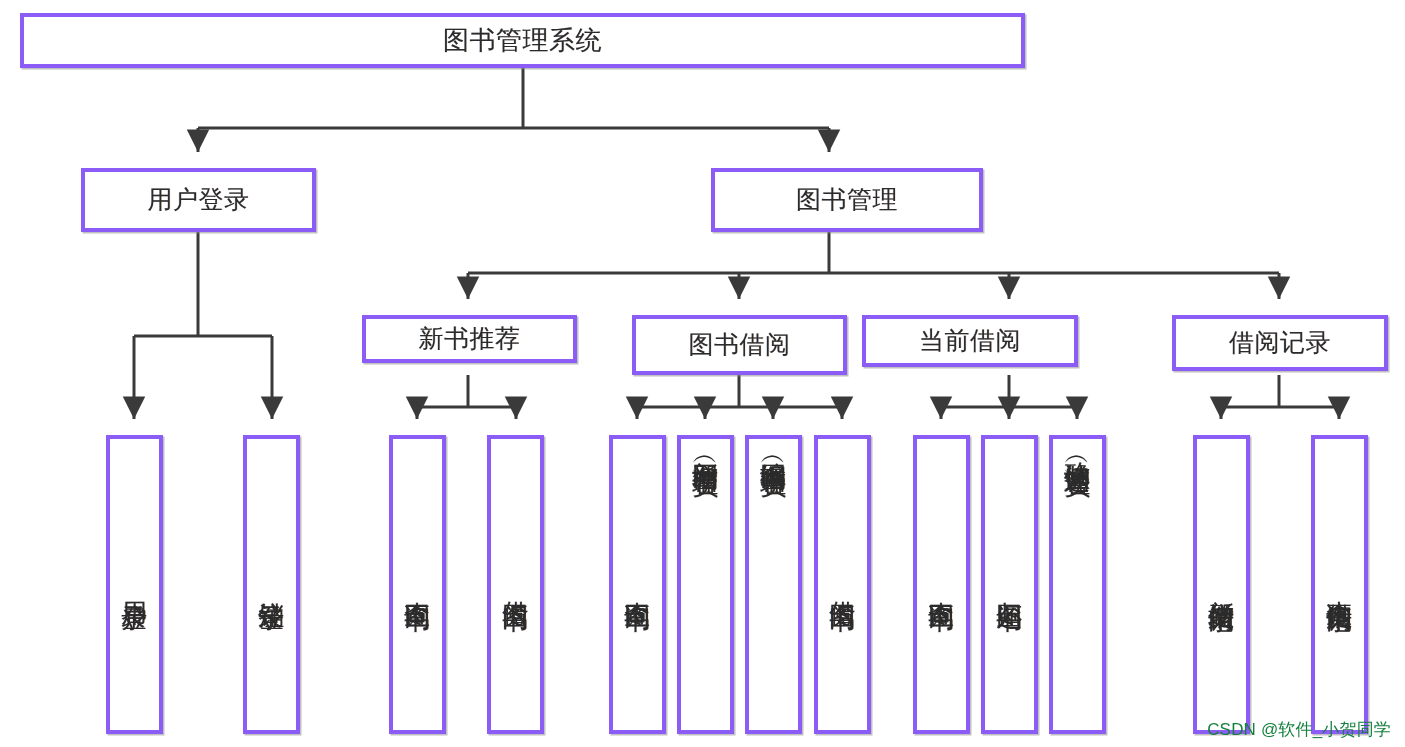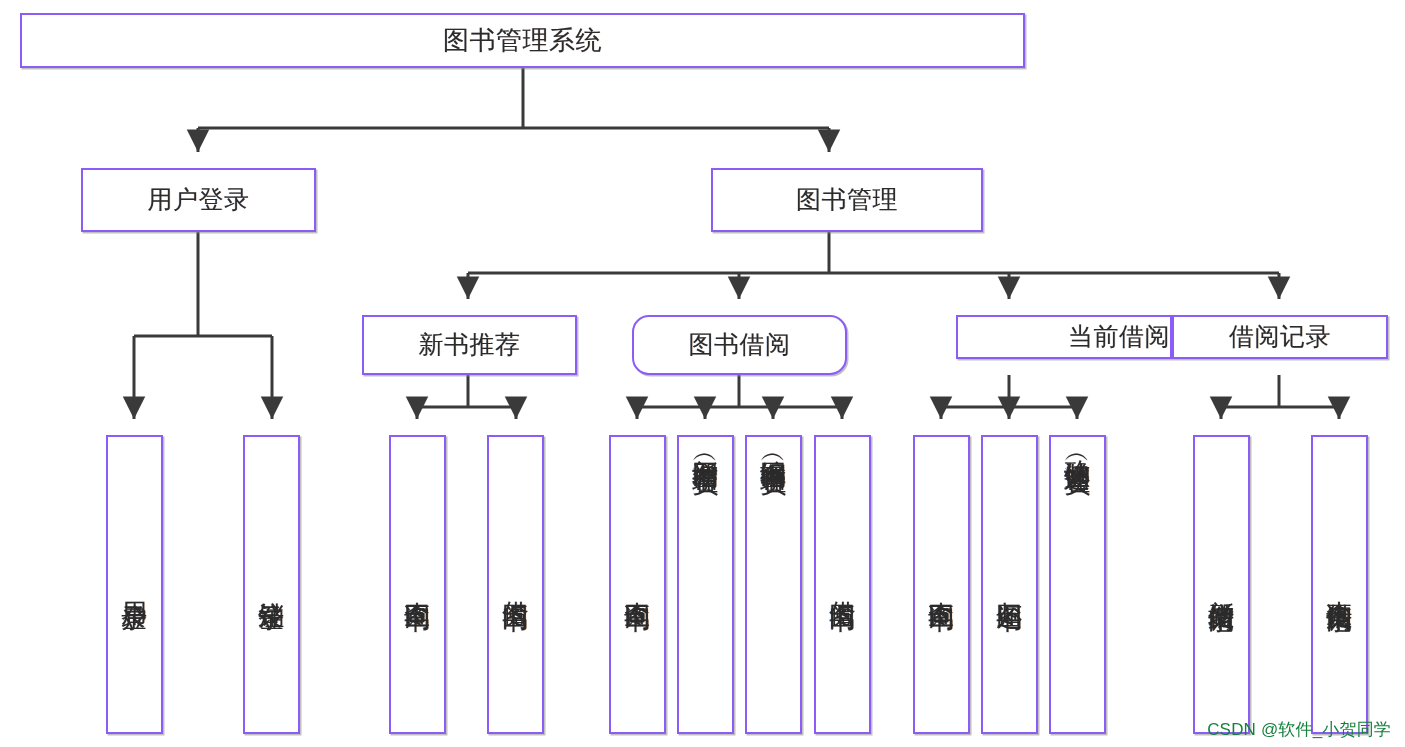--- a/index.html
+++ b/index.html
@@ -18,21 +18,21 @@
   
   #connectors{
     position:absolute;left:0;top:0;width:1405px;height:747px;
     pointer-events:none;
   }
   
   .node{
     position:absolute;
     box-sizing:border-box;
     background:#ffffff;
-    border:2px solid #8b5cf6;
+    border:4px solid #8b5cf6;
     box-shadow:1.5px 1.5px 0 0 rgba(140,140,140,.55);
     display:flex;
     align-items:center;
     justify-content:center;
     color:#2b2b2b;
   }
   .node-label{
     display:block;
     line-height:1.18;
     letter-spacing:.02em;
@@ -137,33 +137,33 @@
   </div>
 
   <div class="node h" style="left:81px;top:168px;width:235px;height:64px;">
     <span class="node-label">用户登录</span>
   </div>
 
   <div class="node h" style="left:711px;top:168px;width:272px;height:64px;">
     <span class="node-label">图书管理</span>
   </div>
 
-  <div class="node h" style="left:362px;top:315px;width:215px;height:60px;">
+  <div class="node h" style="left:362px;top:315px;width:215px;height:48px;">
     <span class="node-label">新书推荐</span>
   </div>
 
-  <div class="node h" style="left:632px;top:315px;width:215px;height:60px;border-radius:17px;">
+  <div class="node h" style="left:632px;top:315px;width:215px;height:60px;">
     <span class="node-label">图书借阅</span>
   </div>
 
-  <div class="node h" style="left:956px;top:315px;width:216px;height:44px;justify-content:flex-end;">
+  <div class="node h" style="left:862px;top:315px;width:216px;height:52px;">
     <span class="node-label">当前借阅</span>
   </div>
 
-  <div class="node h" style="left:1172px;top:315px;width:216px;height:44px;">
+  <div class="node h" style="left:1172px;top:315px;width:216px;height:56px;">
     <span class="node-label">借阅记录</span>
   </div>
 
   <div class="node v mid" style="left:106px;top:435px;width:57px;height:299px;">
     <span class="node-label">用户登录</span>
   </div>
 
   <div class="node v mid" style="left:243px;top:435px;width:57px;height:299px;">
     <span class="node-label">注销登录</span>
   </div>

